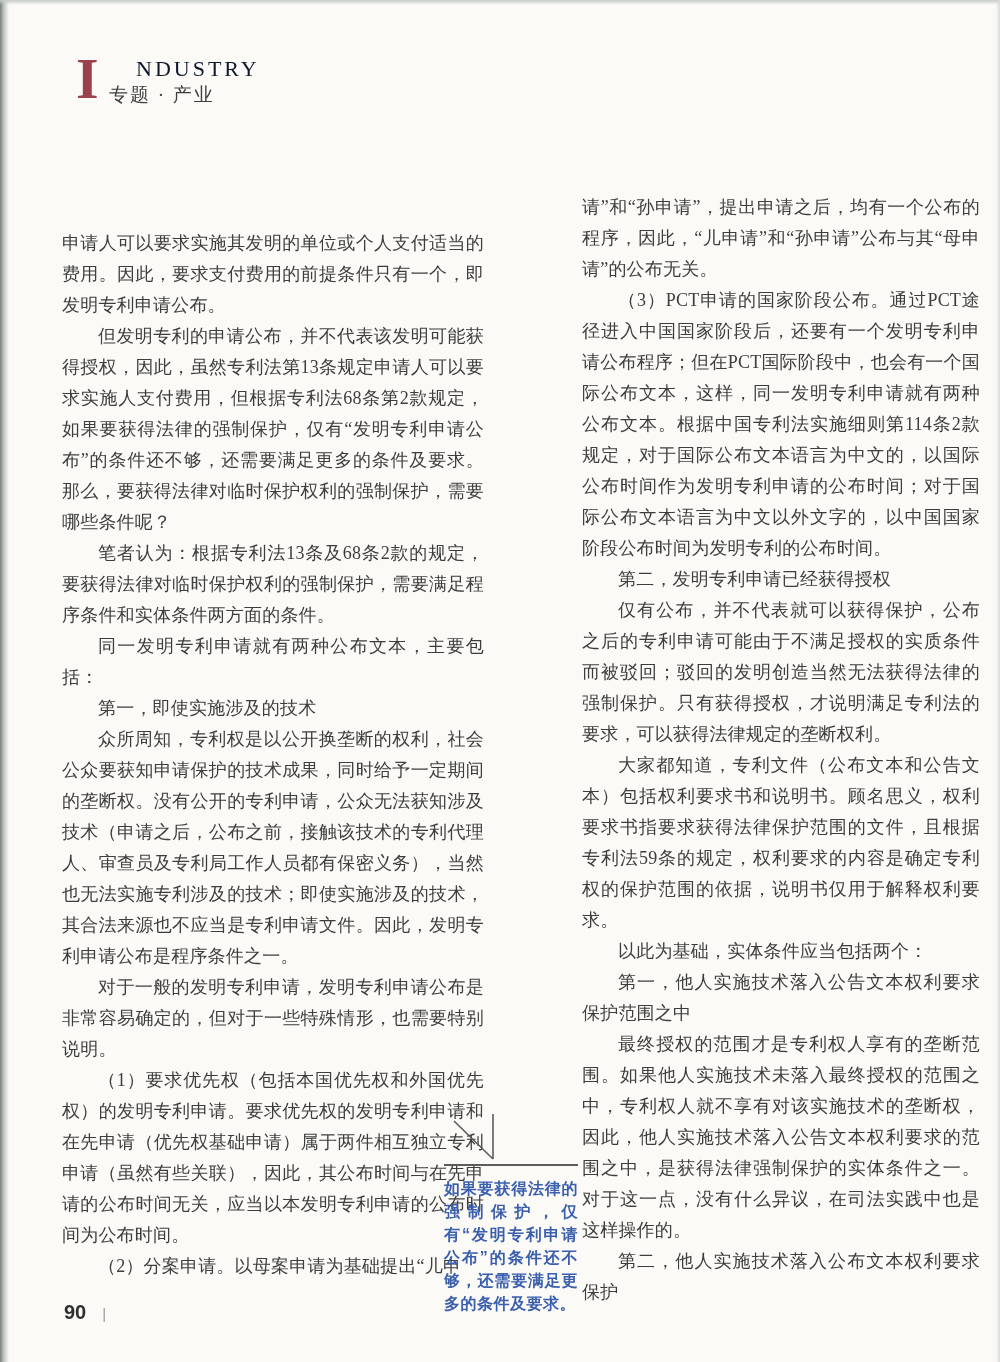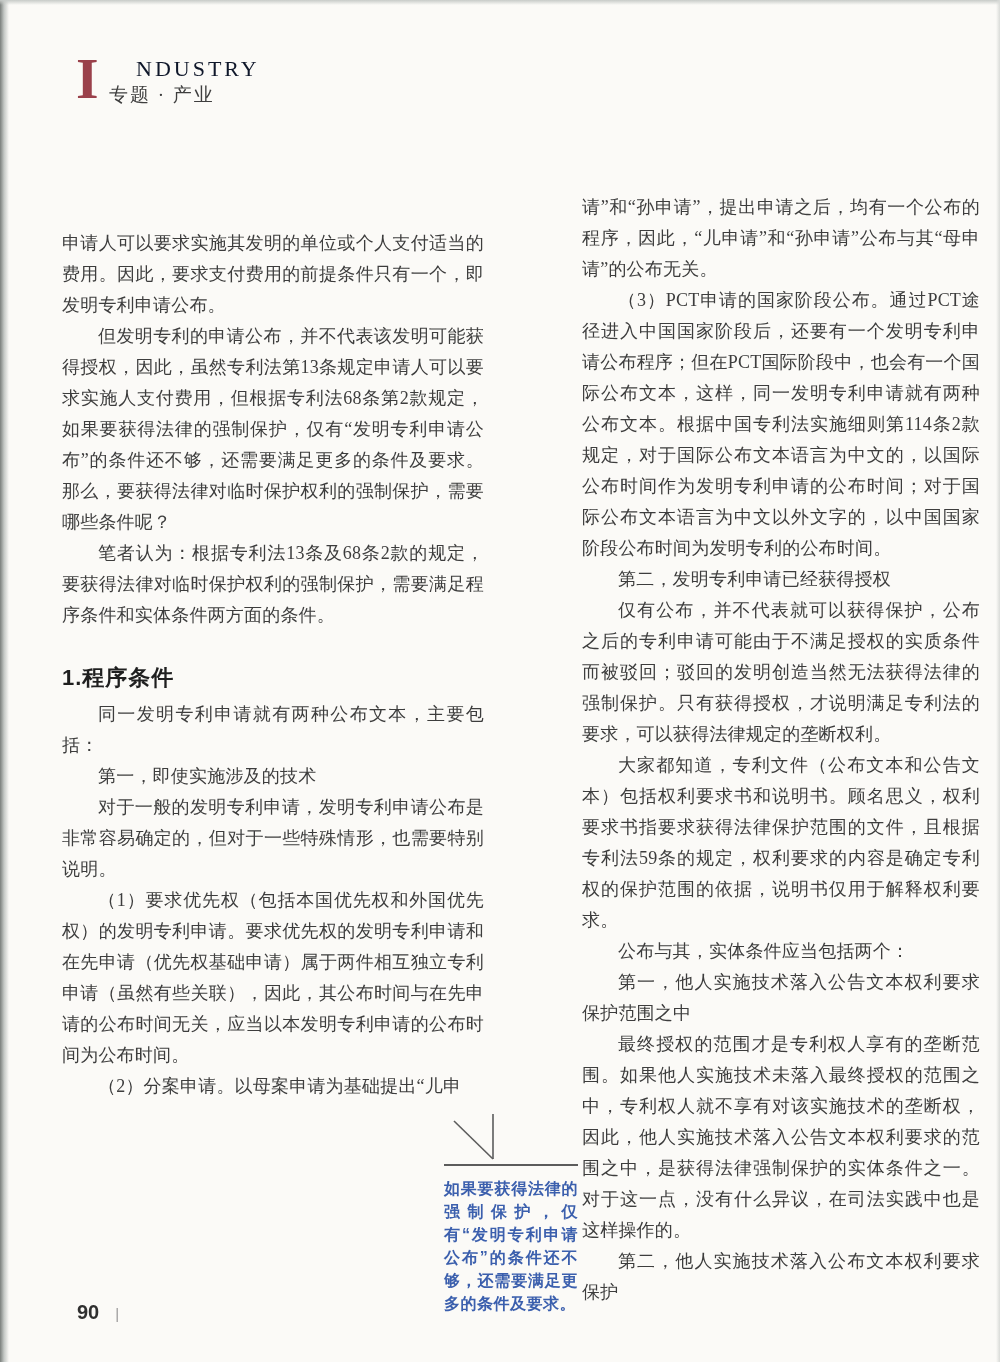--- a/index.html
+++ b/index.html
@@ -37,56 +37,56 @@
     color:#1f1f1f;letter-spacing:1px;}
 
   
   .callout{position:absolute;left:444px;top:1110px;width:134px;}
   .callout svg{display:block;}
   .callout-text{margin:9px 0 0;text-align:justify;word-break:break-all;
     font:bold 16px/23px "Liberation Sans","DejaVu Sans",sans-serif;
     color:#3b5fad;letter-spacing:0.5px;}
 
   
-  .footer{position:absolute;left:77px;top:1302px;
+  .footer{position:absolute;left:64px;top:1302px;
     font:bold 20px/1 "Liberation Sans","DejaVu Sans",sans-serif;color:#2f2f2f;}
   .footer .divider{font-weight:normal;color:#9a9a9a;margin-left:16px;font-size:15px;}
 </style>
 </head>
 <body>
 
 <div class="edge-left"></div>
 <div class="edge-top"></div>
 <div class="edge-right"></div>
 
 <header>
   <span class="header-initial">I</span>
   <span class="header-word">NDUSTRY</span>
   <span class="header-sub">专题 · 产业</span>
 </header>
 
 <section class="col col-left">
   <p class="para">申请人可以要求实施其发明的单位或个人支付适当的费用。因此，要求支付费用的前提条件只有一个，即发明专利申请公布。</p>
   <p class="para indent">但发明专利的申请公布，并不代表该发明可能获得授权，因此，虽然专利法第13条规定申请人可以要求实施人支付费用，但根据专利法68条第2款规定，如果要获得法律的强制保护，仅有“发明专利申请公布”的条件还不够，还需要满足更多的条件及要求。那么，要获得法律对临时保护权利的强制保护，需要哪些条件呢？</p>
   <p class="para indent">笔者认为：根据专利法13条及68条2款的规定，要获得法律对临时保护权利的强制保护，需要满足程序条件和实体条件两方面的条件。</p>
-  <h2 class="sec-heading">1.程序条件</h2>
   <p class="para indent">同一发明专利申请就有两种公布文本，主要包括：</p>
   <p class="para indent">第一，即使实施涉及的技术</p>
+  <p class="para indent">众所周知，专利权是以公开换垄断的权利，社会公众要获知申请保护的技术成果，同时给予一定期间的垄断权。没有公开的专利申请，公众无法获知涉及技术（申请之后，公布之前，接触该技术的专利代理人、审查员及专利局工作人员都有保密义务），当然也无法实施专利涉及的技术；即使实施涉及的技术，其合法来源也不应当是专利申请文件。因此，发明专利申请公布是程序条件之一。</p>
   <p class="para indent">对于一般的发明专利申请，发明专利申请公布是非常容易确定的，但对于一些特殊情形，也需要特别说明。</p>
   <p class="para indent">（1）要求优先权（包括本国优先权和外国优先权）的发明专利申请。要求优先权的发明专利申请和在先申请（优先权基础申请）属于两件相互独立专利申请（虽然有些关联），因此，其公布时间与在先申请的公布时间无关，应当以本发明专利申请的公布时间为公布时间。</p>
   <p class="para indent">（2）分案申请。以母案申请为基础提出“儿申</p>
 </section>
 
 <section class="col col-right">
   <p class="para">请”和“孙申请”，提出申请之后，均有一个公布的程序，因此，“儿申请”和“孙申请”公布与其“母申请”的公布无关。</p>
   <p class="para indent">（3）PCT申请的国家阶段公布。通过PCT途径进入中国国家阶段后，还要有一个发明专利申请公布程序；但在PCT国际阶段中，也会有一个国际公布文本，这样，同一发明专利申请就有两种公布文本。根据中国专利法实施细则第114条2款规定，对于国际公布文本语言为中文的，以国际公布时间作为发明专利申请的公布时间；对于国际公布文本语言为中文以外文字的，以中国国家阶段公布时间为发明专利的公布时间。</p>
   <p class="para indent">第二，发明专利申请已经获得授权</p>
   <p class="para indent">仅有公布，并不代表就可以获得保护，公布之后的专利申请可能由于不满足授权的实质条件而被驳回；驳回的发明创造当然无法获得法律的强制保护。只有获得授权，才说明满足专利法的要求，可以获得法律规定的垄断权利。</p>
   <p class="para indent">大家都知道，专利文件（公布文本和公告文本）包括权利要求书和说明书。顾名思义，权利要求书指要求获得法律保护范围的文件，且根据专利法59条的规定，权利要求的内容是确定专利权的保护范围的依据，说明书仅用于解释权利要求。</p>
-  <p class="para indent">公布与其，实体条件应当包括两个：</p>
+  <p class="para indent">以此为基础，实体条件应当包括两个：</p>
   <p class="para indent">第一，他人实施技术落入公告文本权利要求保护范围之中</p>
   <p class="para indent">最终授权的范围才是专利权人享有的垄断范围。如果他人实施技术未落入最终授权的范围之中，专利权人就不享有对该实施技术的垄断权，因此，他人实施技术落入公告文本权利要求的范围之中，是获得法律强制保护的实体条件之一。对于这一点，没有什么异议，在司法实践中也是这样操作的。</p>
   <p class="para indent">第二，他人实施技术落入公布文本权利要求保护</p>
 </section>
 
 <aside class="callout">
   <svg width="134" height="58" viewBox="0 0 134 58" aria-hidden="true">
     <line x1="49" y1="4" x2="49" y2="49" stroke="#5c5c5c" stroke-width="1.6"></line>
     <line x1="10" y1="11" x2="49" y2="49" stroke="#5c5c5c" stroke-width="1.6"></line>
     <line x1="0" y1="55" x2="134" y2="55" stroke="#5c5c5c" stroke-width="2"></line>

